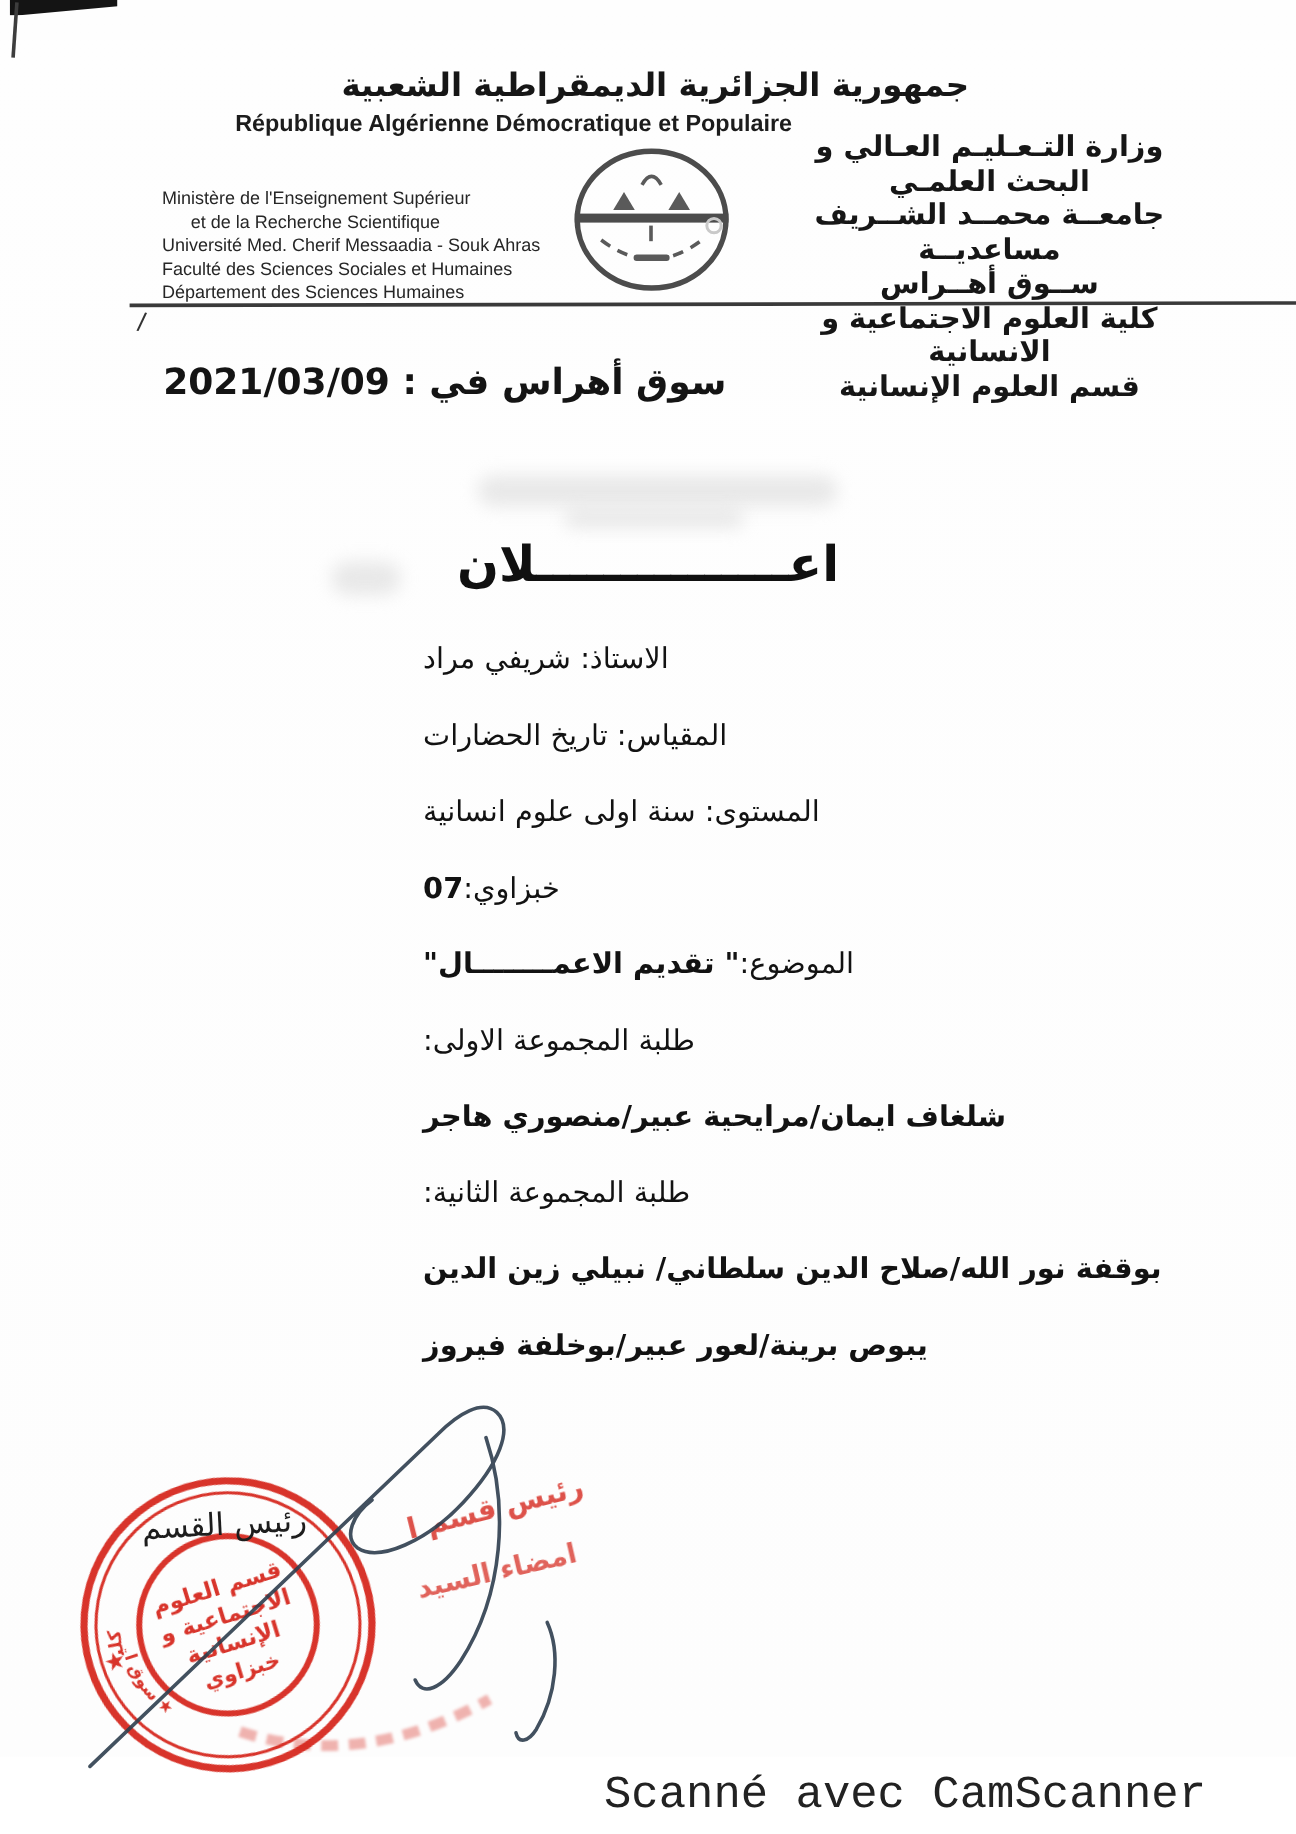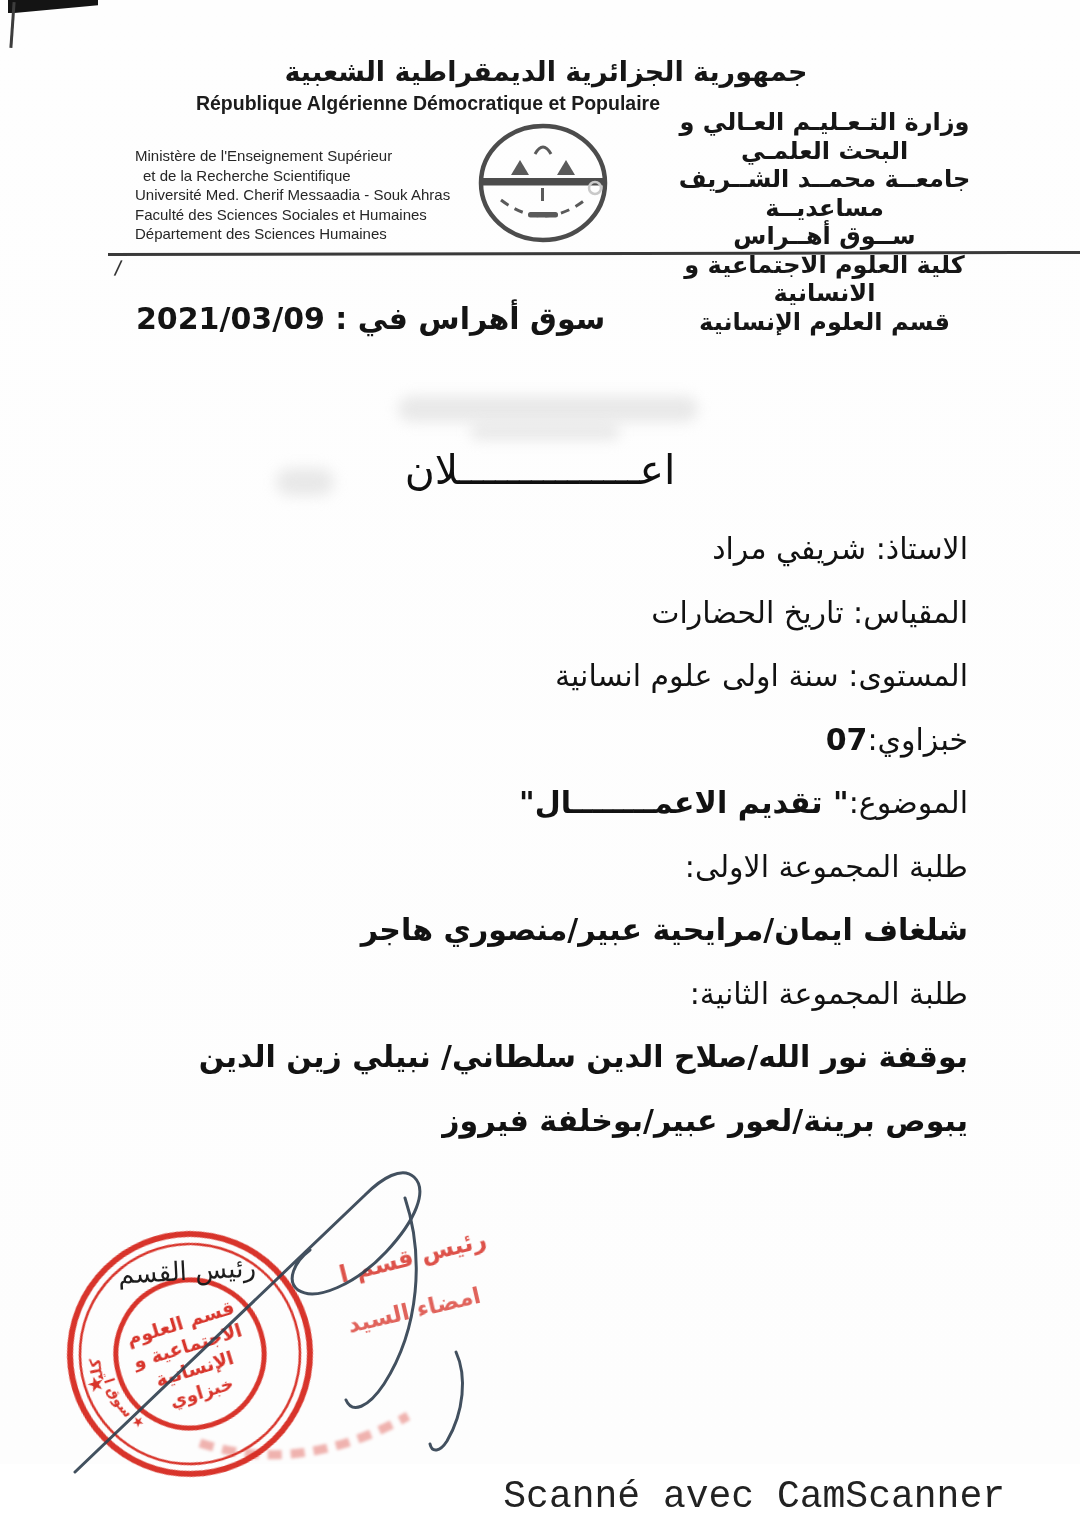--- a/index.html
+++ b/index.html
@@ -10,44 +10,44 @@
   
   .corner-artifact{position:absolute;left:8px;top:0;width:90px;height:13px;background:#141414;
        clip-path:polygon(0 0,100% 0,100% 40%,7% 100%,0 100%);}
   .corner-hairline{position:absolute;left:11px;top:2px;width:2.5px;height:46px;background:#3d3d3d;transform:rotate(4deg);}
 
   
   .republic-ar{position:absolute;top:56px;left:0;width:100%;text-align:center;transform:translateX(6px);
        direction:rtl;font-weight:700;font-size:27px;color:#161616;}
   .republic-fr{position:absolute;top:92px;left:0;width:100%;text-align:center;transform:translateX(-112px);
        font-family:"Liberation Sans",sans-serif;font-weight:700;font-size:19.5px;color:#1c1c1c;}
-  .ministry-fr{position:absolute;left:135px;top:146px;font-family:"Liberation Sans",sans-serif;
+  .ministry-fr{position:absolute;left:135px;top:156px;font-family:"Liberation Sans",sans-serif;
        font-size:15px;line-height:19.5px;color:#262626;}
-  .ministry-fr .indent{margin-left:8px;}
+  .ministry-fr .indent{margin-left:24px;}
   .ministry-ar{position:absolute;right:88px;top:108px;width:335px;text-align:center;direction:rtl;
        font-weight:700;font-size:24px;line-height:28.5px;color:#161616;}
   .logo{position:absolute;left:473px;top:122px;}
 
   
   .divider{position:absolute;left:108px;top:252px;width:972px;height:2.6px;background:#3a3a3a;transform:rotate(-0.12deg);}
   .slash-mark{position:absolute;left:115px;top:256px;font-size:22px;color:#333;transform:rotate(10deg);font-family:"Liberation Sans",sans-serif;}
   .date-line{position:absolute;left:136px;top:301px;direction:rtl;font-weight:700;font-size:30px;color:#141414;white-space:nowrap;}
 
   
   .blob{position:absolute;background:#d7d7d7;border-radius:14px;filter:blur(7px);opacity:.55;}
   .blob1{left:398px;top:396px;width:300px;height:26px;}
   .blob2{left:470px;top:424px;width:150px;height:16px;}
   .blob3{left:276px;top:468px;width:58px;height:28px;}
 
   .announce-title{position:absolute;top:446px;left:0;width:100%;text-align:center;direction:rtl;
-       font-size:41px;color:#101010;letter-spacing:0px;}
+       font-size:41px;color:#101010;letter-spacing:0px;font-weight:bold;}
 
   
-  .body-block{position:absolute;right:112px;top:533px;direction:rtl;text-align:right;
-       font-size:30px;color:#121212;}
+  .body-block{position:absolute;right:112px;top:533px;direction:rtl;text-align:left;
+       font-size:24px;color:#121212;}
   .body-block .line{line-height:32px;margin-bottom:31.5px;white-space:nowrap;}
   .bold{font-weight:700;}
 
   
   .stamp-wrap{position:absolute;left:60px;top:1224px;width:260px;height:260px;transform:rotate(-17deg);
        filter:blur(0.4px);opacity:.94;}
   .stamp-wrap svg{overflow:visible;}
   .role-title{position:absolute;left:118px;top:1256px;direction:rtl;font-size:26px;color:#1d1d1d;
        transform:rotate(-3deg);white-space:nowrap;}
   .ghost-red{position:absolute;color:#d6281e;font-weight:700;direction:rtl;white-space:nowrap;overflow:hidden;

